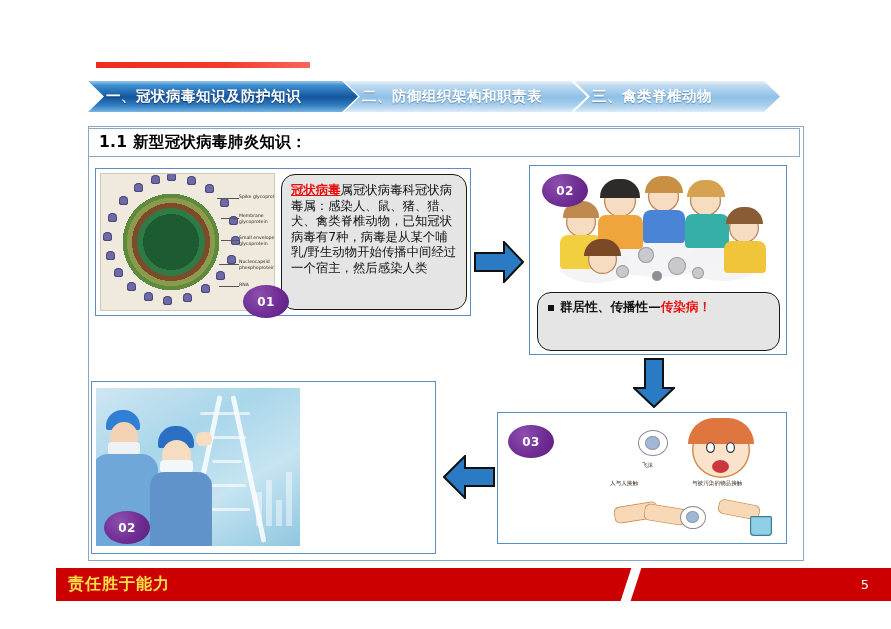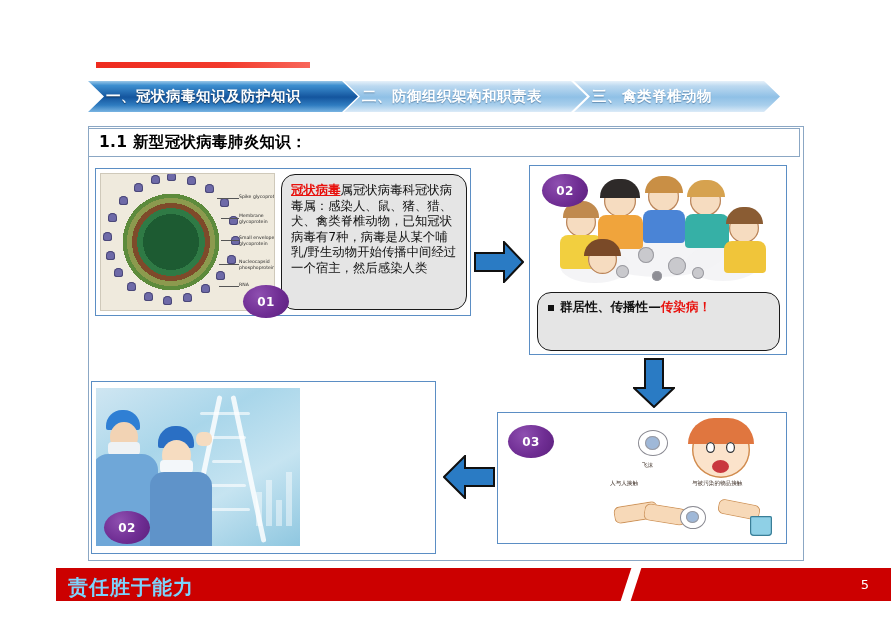--- a/index.html
+++ b/index.html
@@ -224,21 +224,21 @@
   .arrow svg { display: block; }
 
   
   #footer {
     position: absolute; left: 56px; top: 568px;
     width: 835px; height: 33px;
     background: #cc0000;
   }
   #footer-text {
     position: absolute; left: 12px; top: 6px;
-    color: #7dd3fc; font-weight: bold; font-size: 20px;
+    color: #fde047; font-weight: bold; font-size: 16px;
     letter-spacing: 1px;
   }
   #footer-slash {
     position: absolute; left: 570px; top: 0px;
     width: 10px; height: 33px; background: #ffffff;
     transform: skewX(-18deg);
   }
   #footer-page {
     position: absolute; right: 22px; top: 9px;
     color: #ffffff; font-size: 13px;

